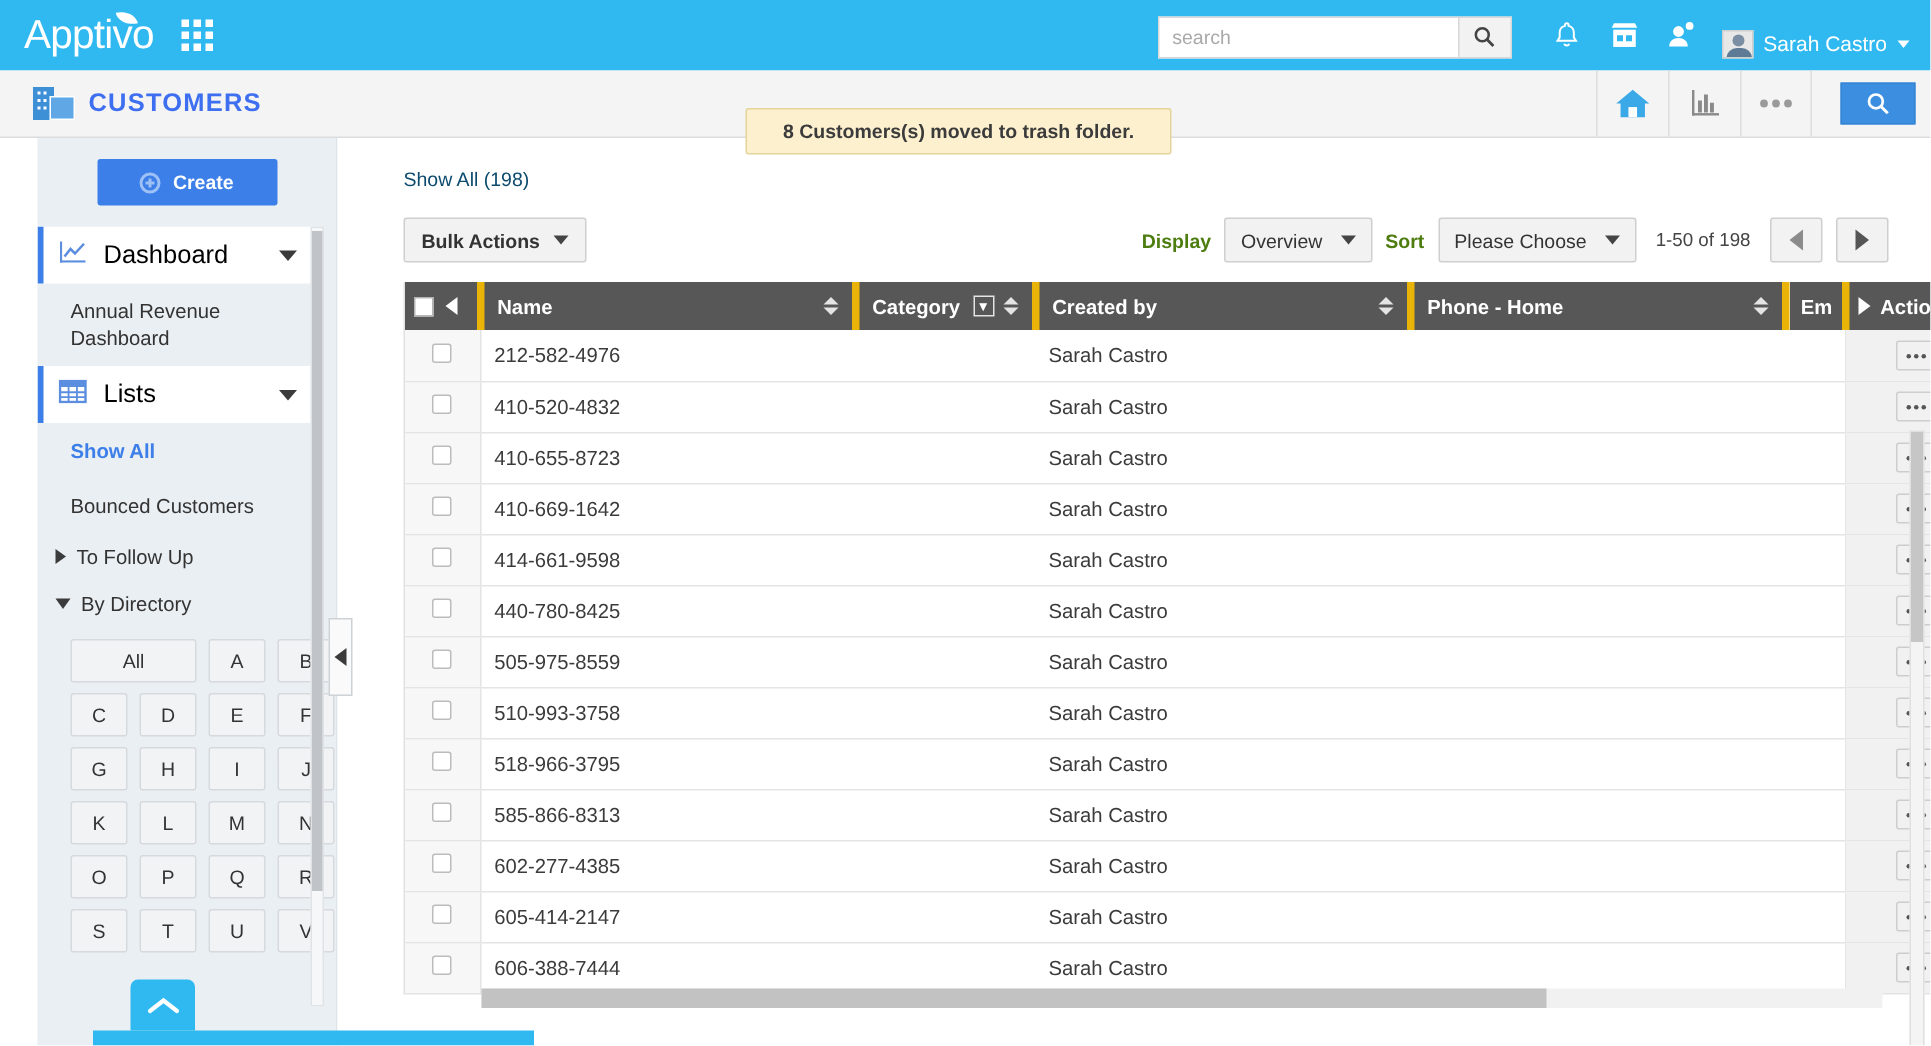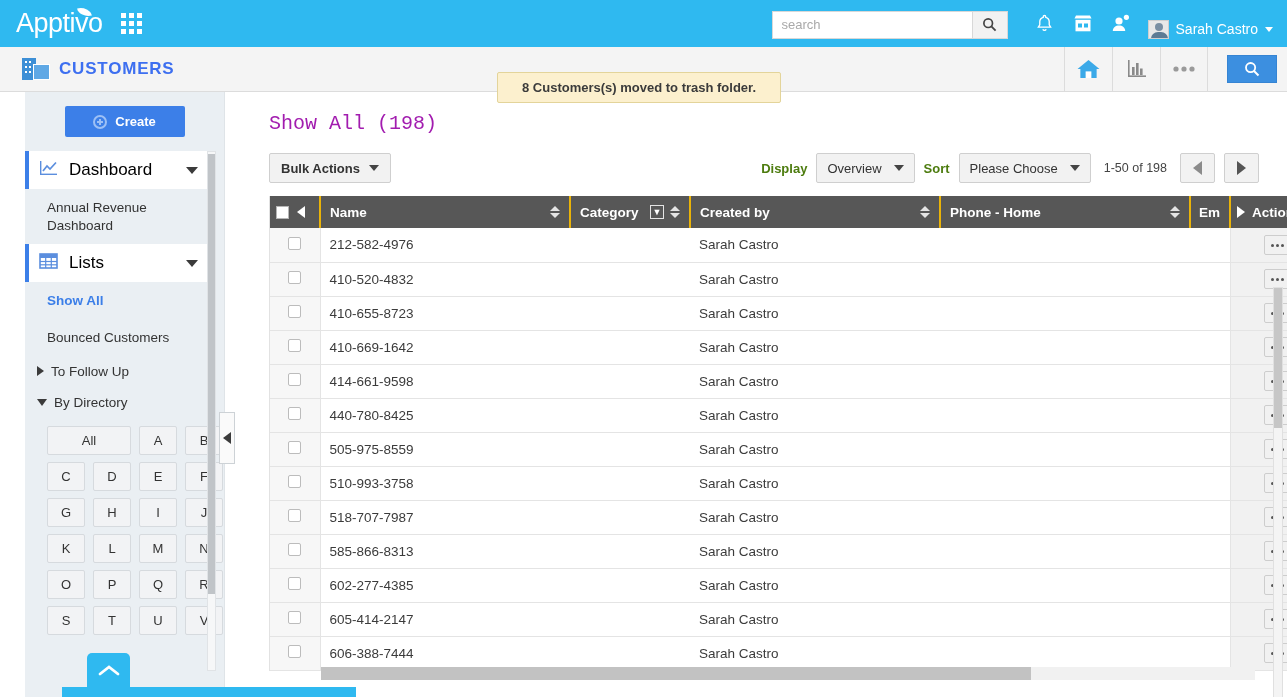--- a/index.html
+++ b/index.html
@@ -251,21 +251,21 @@
     position: absolute; left: 37px; bottom: 0;
     width: 294px; height: 10px; background: #2fb9f0; z-index: 24;
   }
 
   
   .main {
     flex: 1; background: #fff; position: relative;
     padding: 20px 0 0 0; overflow: hidden;
   }
   .main-inner { padding-left: 44px; padding-right: 8px; }
-  .page-title { font-size: 20px; color: #a21caf; font-family: Liberation Mono, monospace; }
+  .page-title { font-size: 13px; color: #0c4a6e; }
 
   .controls {
     display: flex; align-items: center; margin-top: 18px;
     padding-right: 20px;
   }
   .btn-std {
     height: 30px; background: #f2f2f2; border: 1px solid #cfcfcf;
     display: flex; align-items: center; gap: 9px; padding: 0 11px;
     font-size: 13px; color: #333; cursor: pointer; font-weight: bold;
     border-radius: 2px;
@@ -295,21 +295,21 @@
 
   
   .table-area {
     margin-top: 13px; position: relative;
     width: 1038px; border-left: 1px solid #e2e2e2;
   }
   table { border-collapse: collapse; width: 1038px; table-layout: fixed; }
   thead th {
     background: #575757; color: #fff; font-size: 13.5px; font-weight: bold;
     height: 32px; text-align: left; padding: 0 9px;
-    border-right: 2px solid #eab308; white-space: nowrap;
+    border-right: 5px solid #eab308; white-space: nowrap;
   }
   th.c-chk { width: 50px; padding: 0 6px; }
   th.c-name { width: 250px; }
   th.c-cat { width: 120px; }
   th.c-by { width: 250px; }
   th.c-ph { width: 250px; }
   th.c-em { width: 40px; padding: 0 0 0 8px; overflow: hidden; }
   th.c-act { width: 95px; border-right: none; padding-left: 6px; }
 
   .th-inner { display: flex; align-items: center; justify-content: space-between; }
@@ -824,21 +824,21 @@
               <td></td>
               <td></td>
               <td class="c-act"><span class="act-btn">
                     <i></i>
                     <i></i>
                     <i></i>
                   </span></td>
             </tr>
             <tr>
               <td class="c-chk"><span class="row-chk"></span></td>
-              <td>518-707-7987</td>
+              <td>518-966-3795</td>
               <td></td>
               <td>Sarah Castro</td>
               <td></td>
               <td></td>
               <td class="c-act"><span class="act-btn">
                     <i></i>
                     <i></i>
                     <i></i>
                   </span></td>
             </tr>

